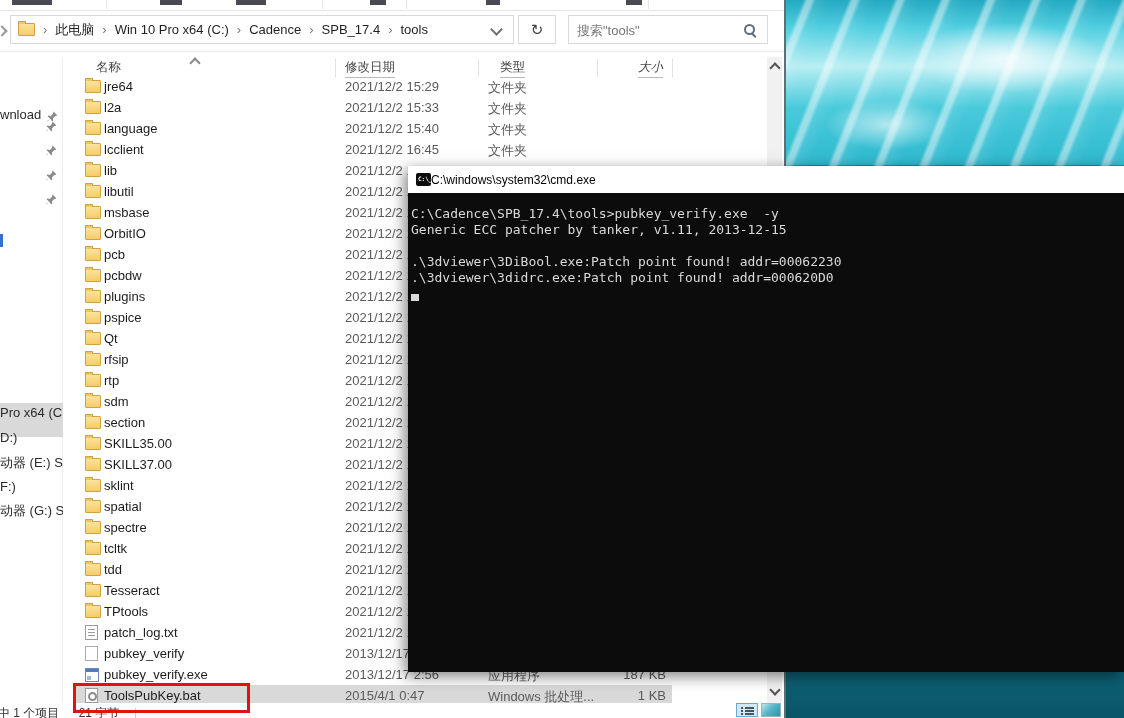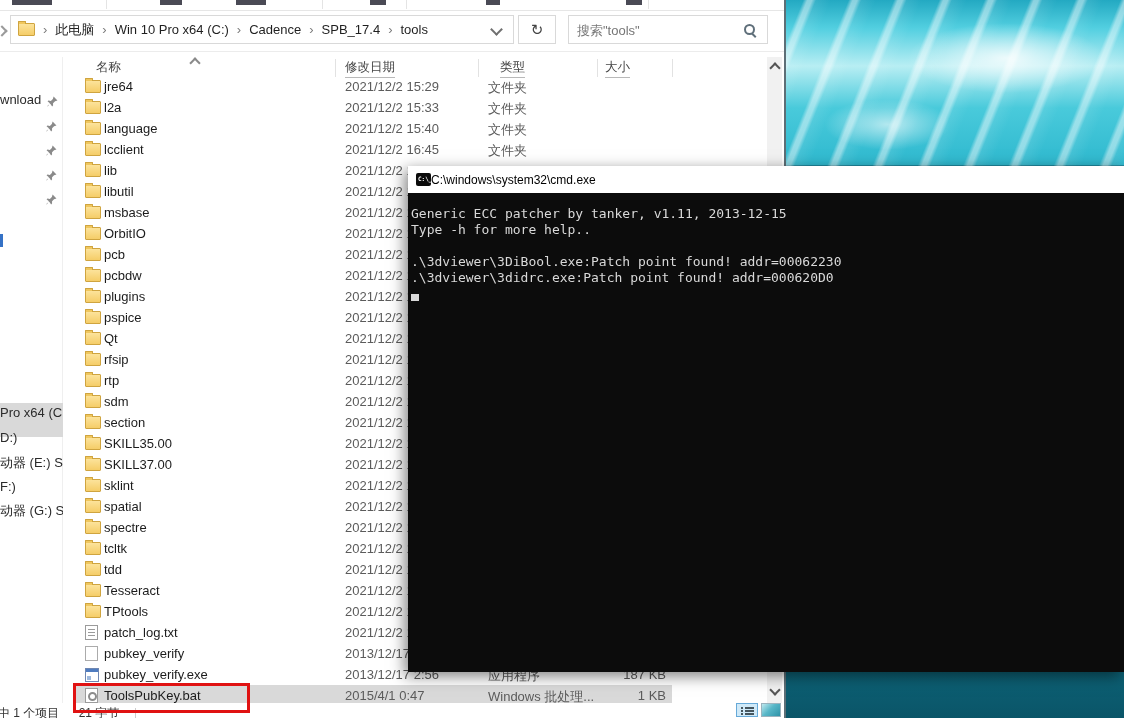--- a/index.html
+++ b/index.html
@@ -43,35 +43,35 @@
   .refresh-glyph{font-size:15px;color:#444;}
   .search-box{position:absolute;left:568px;top:4px;width:200px;height:29px;border:1px solid #d9d9d9;box-sizing:border-box;}
   .search-input{position:absolute;left:0;top:0;width:170px;height:27px;border:none;outline:none;
                 padding-left:8px;font-size:13px;color:#333;font-family:inherit;background:transparent;}
   .search-input::placeholder{color:#767676;opacity:1;}
   .search-icon{position:absolute;right:12px;top:8px;width:7px;height:7px;border:2px solid #5f6f7a;border-radius:50%;}
   .search-icon::after{content:"";position:absolute;left:7px;top:7px;width:2px;height:5px;background:#5f6f7a;transform:rotate(-45deg);}
 
   
   .sidebar{position:absolute;left:0;top:57px;width:62px;height:646px;background:#fff;border-right:1px solid #efefef;}
-  .dl-row{position:absolute;top:35px;left:0;width:62px;height:16px;text-align:right;}
+  .dl-row{position:absolute;top:50px;left:0;width:62px;height:16px;text-align:right;}
   .dl-label{position:absolute;left:0;top:0;font-size:13px;color:#2b2b2b;white-space:nowrap;}
   .dl-pin,.pin-row{position:absolute;left:46px;width:12px;height:12px;}
   .dl-pin{top:1px;}
   .net-frag{position:absolute;left:0;top:177px;width:3px;height:13px;background:#3572c6;}
   .drive{position:absolute;left:0;width:63px;height:34px;line-height:20px;font-size:13px;color:#2b2b2b;white-space:nowrap;overflow:hidden;}
   .drive.sel{background:#d9d9d9;}
 
   
   .list-header{position:absolute;left:0;top:57px;width:767px;height:19px;font-size:12.5px;color:#454545;}
   .list-header span{position:absolute;top:2px;white-space:nowrap;}
   .h-name{left:96px;}
   .h-date{left:345px;border-bottom:1px solid #b9b9b9;padding-bottom:1px;}
   .h-type{left:488px;border-bottom:1px solid #b9b9b9;padding-bottom:1px;margin-left:12px;}
-  .h-size{left:605px;border-bottom:1px solid #b9b9b9;padding-bottom:1px;}
+  .h-size{left:638px;border-bottom:1px solid #b9b9b9;padding-bottom:1px;font-style:italic;}
   .sort-up{left:191px;top:-4px;width:6px;height:6px;border-left:2px solid #8a8a8a;border-top:2px solid #8a8a8a;transform:rotate(45deg);}
   .h-sep{top:0;height:18px;width:1px;background:#e2e2e2;}
 
   
   .rows{position:absolute;left:0;top:76px;width:767px;}
   .frow{position:relative;height:21px;}
   .frow.sel::before{content:"";position:absolute;left:75px;width:597px;top:0;bottom:0;background:#d9d9d9;}
   .frow span{position:absolute;top:3px;font-size:13px;white-space:nowrap;}
   .fic{top:4px !important;}
   .fname{left:104px;color:#1c1c1c;}
@@ -454,22 +454,22 @@
     </div>
   </div>
 
   <div class="cmd">
     <div class="cmd-titlebar">
       <span class="cmd-icon"></span>
       <span class="cmd-title">C:\windows\system32\cmd.exe</span>
     </div>
     <div class="cmd-console">
       <div id="cmd-lines">
+          <div class="cline">C:\Cadence\SPB_17.4\tools&gt;pubkey_verify.exe  -y</div>
           <div class="cline">Generic ECC patcher by tanker, v1.11, 2013-12-15</div>
-          <div class="cline">Type -h for more help..</div>
           <div class="cline">&nbsp;</div>
           <div class="cline">.\3dviewer\3DiBool.exe:Patch point found! addr=00062230</div>
           <div class="cline">.\3dviewer\3didrc.exe:Patch point found! addr=000620D0</div>
           <div class="cline"><span class="cursor"></span></div>
         </div>
     </div>
   </div>
 
 </div>
 

